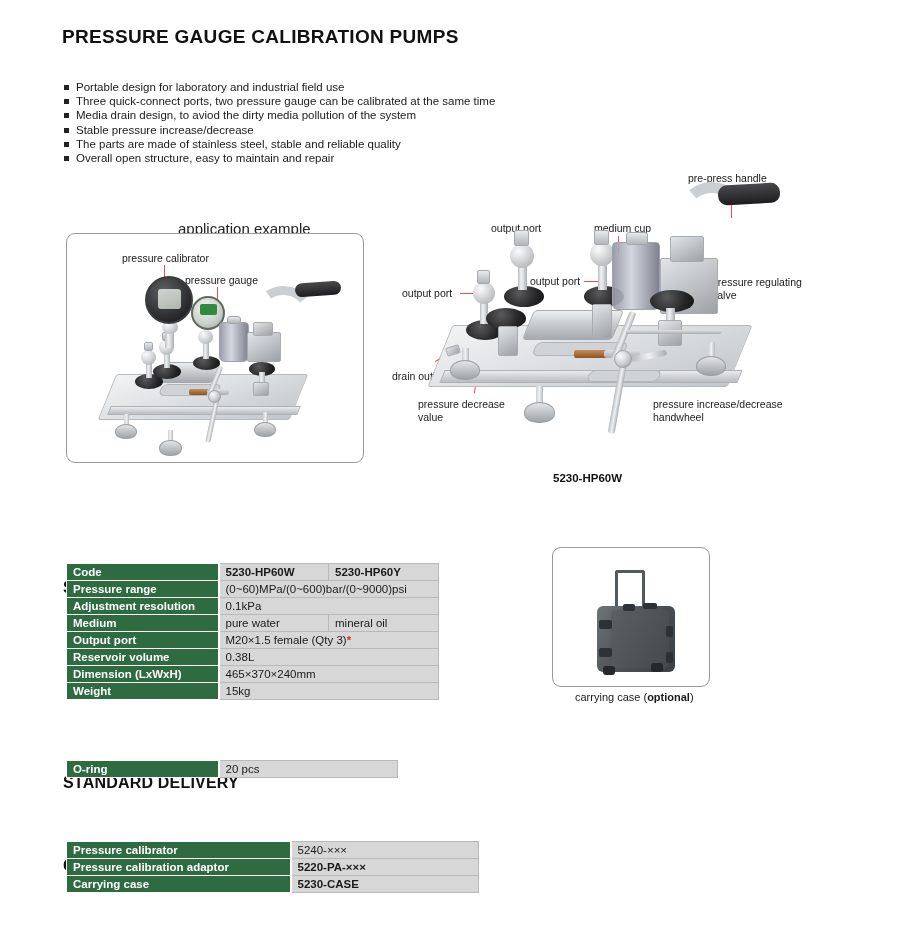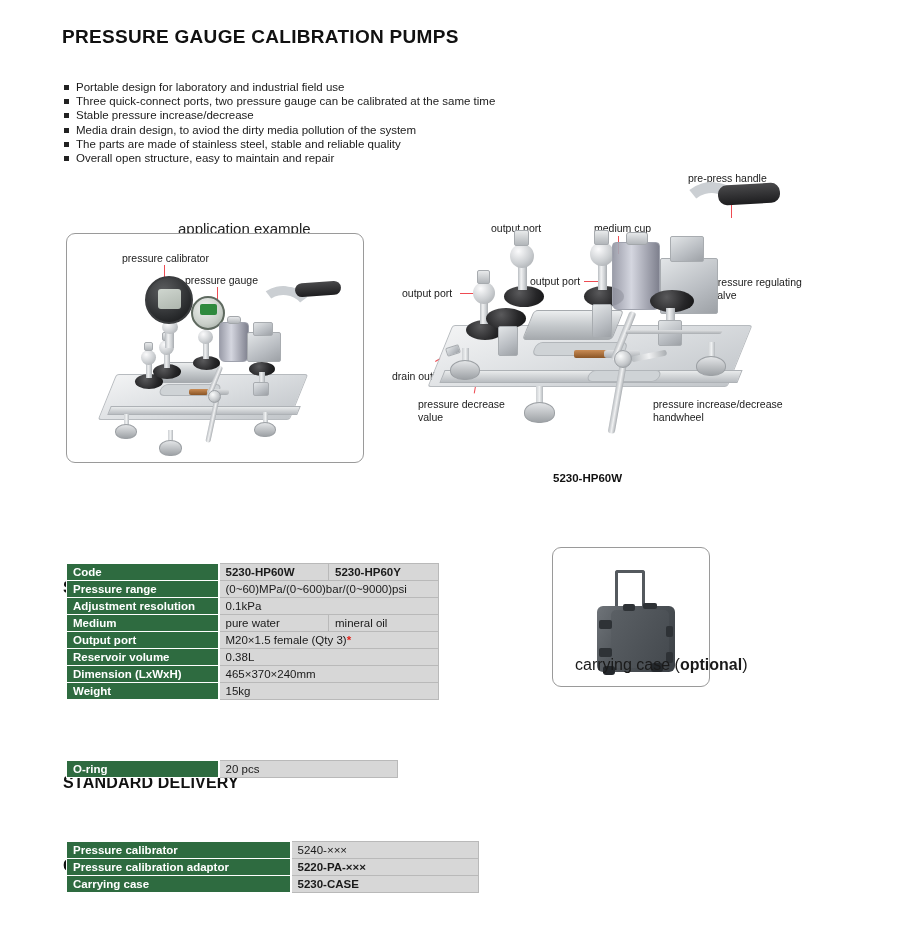--- a/index.html
+++ b/index.html
@@ -181,22 +181,22 @@
   }
 
   
   .case-box {
     position: absolute; left: 552px; top: 547px;
     width: 158px; height: 140px;
     border: 1px solid #9a9a9a; border-radius: 9px; background: #fff;
     overflow: hidden;
   }
   .case-caption {
-    position: absolute; left: 575px; top: 656px;
-    font-size: 16px; color: #1a1a1a;
+    position: absolute; left: 575px; top: 691px;
+    font-size: 11px; color: #1a1a1a;
   }
   .case-body {
     position: absolute; background: linear-gradient(120deg,#6f7479 0%,#4e5358 45%,#3b4045 100%);
     border-radius: 6px;
   }
   .case-front {
     position: absolute; background: linear-gradient(120deg,#5b6065,#44494e);
     border-radius: 5px;
   }
   .case-tele {
@@ -221,25 +221,25 @@
     <div class="feature-row">
       <span class="bullet"></span>
       <span class="feature-text">Portable design for laboratory and industrial field use</span>
     </div>
     <div class="feature-row">
       <span class="bullet"></span>
       <span class="feature-text">Three quick-connect ports, two pressure gauge can be calibrated at the same time</span>
     </div>
     <div class="feature-row">
       <span class="bullet"></span>
-      <span class="feature-text">Stable pressure increase/decrease</span>
+      <span class="feature-text">Media drain design, to aviod the dirty media pollution of the system</span>
     </div>
     <div class="feature-row">
       <span class="bullet"></span>
-      <span class="feature-text">Media drain design, to aviod the dirty media pollution of the system</span>
+      <span class="feature-text">Stable pressure increase/decrease</span>
     </div>
     <div class="feature-row">
       <span class="bullet"></span>
       <span class="feature-text">The parts are made of stainless steel, stable and reliable quality</span>
     </div>
     <div class="feature-row">
       <span class="bullet"></span>
       <span class="feature-text">Overall open structure, easy to maintain and repair</span>
     </div>
   </div>

